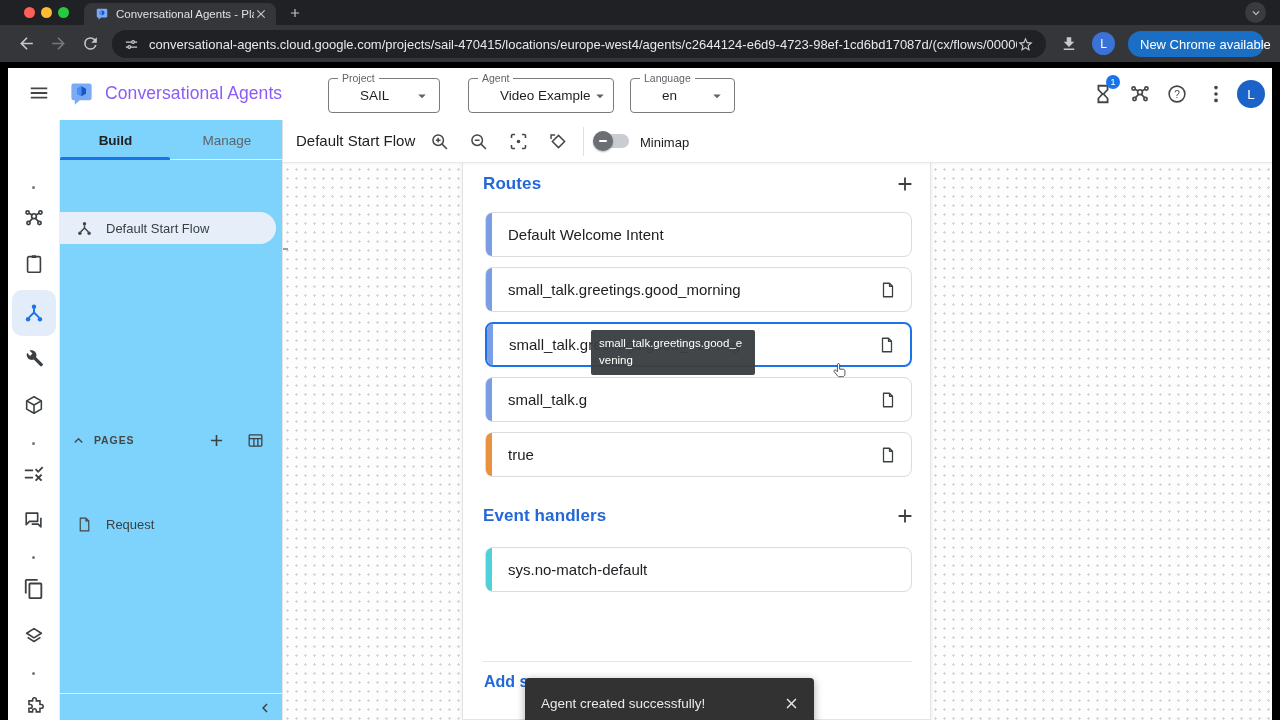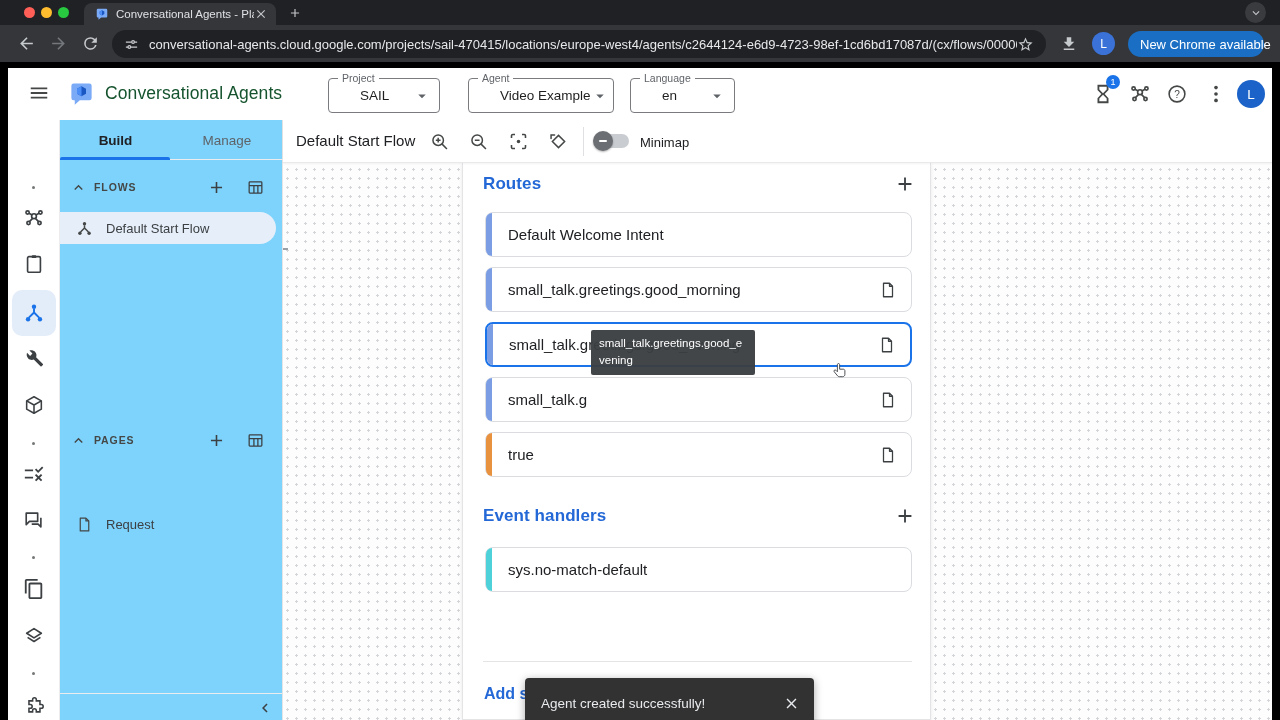--- a/index.html
+++ b/index.html
@@ -33,21 +33,21 @@
   .chip-label { flex:1; font-size:13px; font-weight:normal; white-space:nowrap; }
   .chip-kebab { width:14px; height:14px; color:#fff; }
 
   
   .app { position:absolute; left:8px; top:68px; width:1264px; height:652px; background:#fff; overflow:hidden; }
 
   
   .app-header { position:absolute; left:0; top:0; width:1264px; height:52px; background:#fff; }
   .burger { position:absolute; left:20px; top:14px; width:22px; height:22px; color:#444746; }
   .logo { position:absolute; left:60px; top:12px; width:27px; height:27px; }
-  .product-title { position:absolute; left:97px; top:15px; font-size:17.5px; color:#14532d; letter-spacing:.1px; }
+  .product-title { position:absolute; left:97px; top:15px; font-size:17.5px; color:#8b5cf6; letter-spacing:.1px; }
   .mfield { position:absolute; top:10px; height:35px; border:1px solid #797b7e; border-radius:4px; background:#fff; display:flex; align-items:center; padding:0 8px 0 12px; cursor:pointer; }
   .mfield .flabel { position:absolute; top:-7px; left:9px; background:#fff; padding:0 4px; font-size:10.5px; color:#5f6368; }
   .mfield .fvalue { flex:1; font-size:13.5px; color:#1f1f1f; white-space:nowrap;margin-left:19px; }
   .mfield .fcaret { width:18px; height:18px; color:#5f6368; flex:0 0 auto; }
   .fld-project { left:320px; width:112px; }
   .fld-agent { left:460px; width:146px; }
   .fld-language { left:622px; width:105px; }
   .hdr-ic { position:absolute; top:15px; width:22px; height:22px; color:#444746; }
   .badge { position:absolute; left:1098px; top:7px; min-width:14px; height:14px; border-radius:7px; background:#1a73e8; color:#fff; font-size:9px; display:flex; align-items:center; justify-content:center; z-index:2; }
   .avatar { position:absolute; left:1229px; top:12px; width:28px; height:28px; border-radius:50%; background:#1b63c8; color:#fff; font-size:13.5px; display:flex; align-items:center; justify-content:center; }
@@ -98,21 +98,21 @@
   .p-add { width:22px; height:22px; color:#3c4043; flex:0 0 auto; }
   .card { position:absolute; left:22px; width:427px; height:45px; background:#fff; border:1px solid #dadce0; border-radius:8px; display:flex; align-items:center; cursor:pointer; }
   .card.sel { border:2px solid #1a73e8; }
   .accent { position:absolute; left:0; top:0; bottom:0; width:6px; border-radius:7px 0 0 7px; }
   .accent.blue { background:#7b9de4; }
   .accent.orange { background:#e8913f; }
   .accent.teal { background:#4fd1da; }
   .card-label { margin-left:22px; flex:1; font-size:15px; color:#202124; white-space:nowrap; overflow:hidden; }
   .card-doc { width:18px; height:18px; color:#3c4043; margin-right:14px; flex:0 0 auto; }
   .p-divider { position:absolute; left:20px; top:498px; width:429px; height:1px; background:#e4e4e6; }
-  .p-addlink { position:absolute; left:21px; top:510px; font-size:16px; font-weight:bold; color:#2368d6; cursor:pointer;margin-top:12px; }
+  .p-addlink { position:absolute; left:21px; top:510px; font-size:16px; font-weight:bold; color:#2368d6; cursor:pointer; }
 
   
   .tooltip { position:absolute; left:308px; top:210px; width:164px; background:rgba(58,62,66,.96); color:#fff; font-size:11.5px; line-height:1.5; padding:5px 8px; border-radius:2px; word-break:break-all; z-index:6; }
   .cursor { position:absolute; left:548px; top:242px; width:18px; height:18px; z-index:7; }
   .toast { position:absolute; left:525px; top:678px; width:289px; height:50px; background:#323232; border-radius:4px; box-shadow:0 2px 8px rgba(0,0,0,.35); display:flex; align-items:center; padding:0 14px 0 16px; z-index:9; }
   .toast-msg { flex:1; font-size:13.5px; color:#e8eaed; }
   .toast-close { width:17px; height:17px; color:#e8eaed; cursor:pointer; flex:0 0 auto; }
 </style>
 </head>
 <body>
@@ -433,32 +433,20 @@
 
     </div>
 
     <div class="sidebar">
       <div class="sb-tabs">
         <div class="sb-tab build">Build</div>
         <div class="sb-tab manage">Manage</div>
         <div class="sb-underline"></div>
       </div>
 
-      <div class="sec-head" style="top:55px">
-        <svg class="ic sec-chev">
-            <use href="#i-chevu"></use>
-          </svg>
-        <span class="sec-label">FLOWS</span>
-        <svg class="ic sec-add">
-            <use href="#i-plus"></use>
-          </svg>
-        <svg class="ic sec-table">
-            <use href="#i-table"></use>
-          </svg>
-      </div>
       <div class="sb-item sel" style="top:92px">
         <svg class="ic it-ic">
             <use href="#i-flow"></use>
           </svg>
         <span class="it-label">Default Start Flow</span>
       </div>
 
       <div class="sec-head" style="top:308px">
         <svg class="ic sec-chev">
             <use href="#i-chevu"></use>

